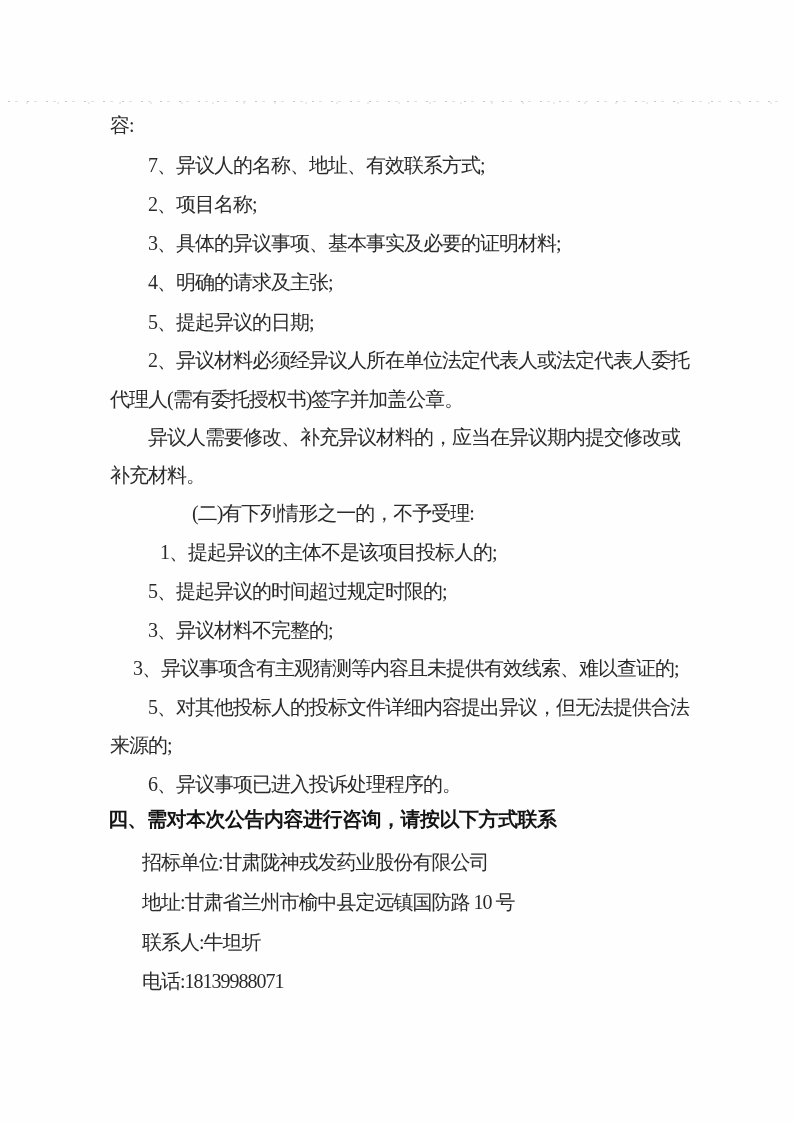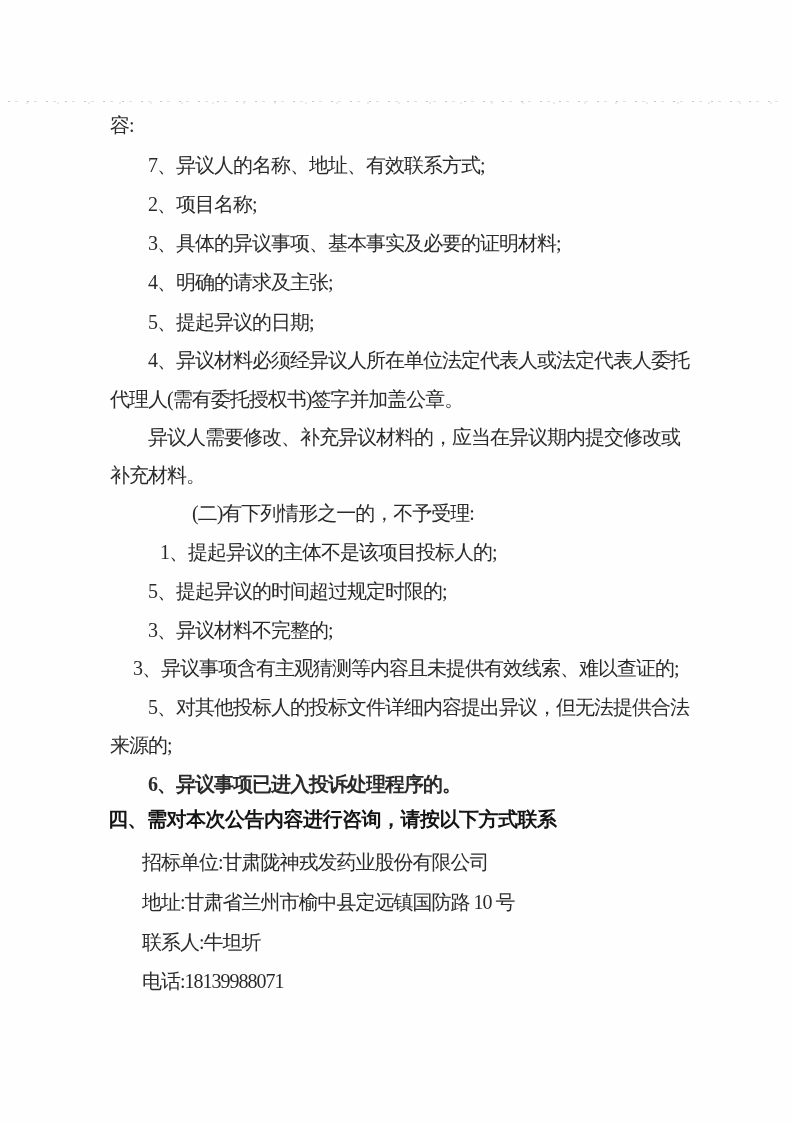--- a/index.html
+++ b/index.html
@@ -62,21 +62,21 @@
   <div class="line" style="left:148px; top:152px;">7、异议人的名称、地址、有效联系方式;</div>
 
   <div class="line" style="left:148px; top:191px;">2、项目名称;</div>
 
   <div class="line" style="left:148px; top:230px;">3、具体的异议事项、基本事实及必要的证明材料;</div>
 
   <div class="line" style="left:148px; top:269px;">4、明确的请求及主张;</div>
 
   <div class="line" style="left:148px; top:309px;">5、提起异议的日期;</div>
 
-  <div class="line" style="left:148px; top:347px;">4、异议材料必须经异议人所在单位法定代表人或法定代表人委托</div>
+  <div class="line" style="left:148px; top:347px;">2、异议材料必须经异议人所在单位法定代表人或法定代表人委托</div>
 
   <div class="line" style="left:110px; top:386px;">代理人(需有委托授权书)签字并加盖公章。</div>
 
   <div class="line" style="left:148px; top:424px;">异议人需要修改、补充异议材料的，应当在异议期内提交修改或</div>
 
   <div class="line" style="left:110px; top:462px;">补充材料。</div>
 
   <div class="line" style="left:148px; top:500px;margin-left:44px;">(二)有下列情形之一的，不予受理:</div>
 
   <div class="line" style="left:148px; top:539px;margin-left:12px;">1、提起异议的主体不是该项目投标人的;</div>
@@ -84,21 +84,21 @@
   <div class="line" style="left:148px; top:578px;">5、提起异议的时间超过规定时限的;</div>
 
   <div class="line" style="left:148px; top:617px;">3、异议材料不完整的;</div>
 
   <div class="line" style="left:133px; top:655px;">3、异议事项含有主观猜测等内容且未提供有效线索、难以查证的;</div>
 
   <div class="line" style="left:148px; top:694px;">5、对其他投标人的投标文件详细内容提出异议，但无法提供合法</div>
 
   <div class="line" style="left:110px; top:732px;">来源的;</div>
 
-  <div class="line" style="left:148px; top:771px;font-weight:bold;">6、异议事项已进入投诉处理程序的。</div>
+  <div class="line" style="left:148px; top:771px;">6、异议事项已进入投诉处理程序的。</div>
 
   <div class="line" style="left:142px; top:849px;">招标单位:甘肃陇神戎发药业股份有限公司</div>
 
   <div class="line bold" style="left:108px; top:806px;">四、需对本次公告内容进行咨询，请按以下方式联系</div>
 
   <div class="line" style="left:142px; top:889px;">地址:甘肃省兰州市榆中县定远镇国防路 10 号</div>
 
   <div class="line" style="left:142px; top:929px;">联系人:牛坦圻</div>
 
   <div class="line" style="left:142px; top:968px;">电话:18139988071</div>

